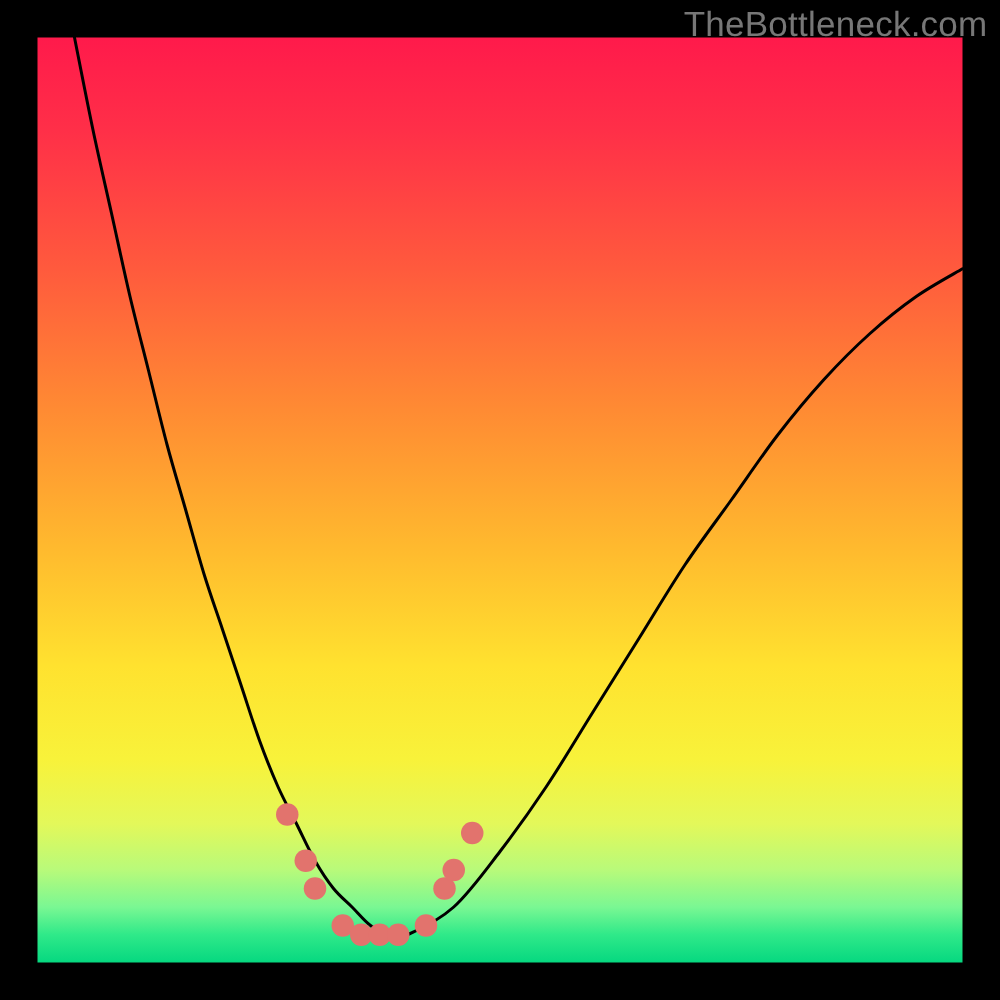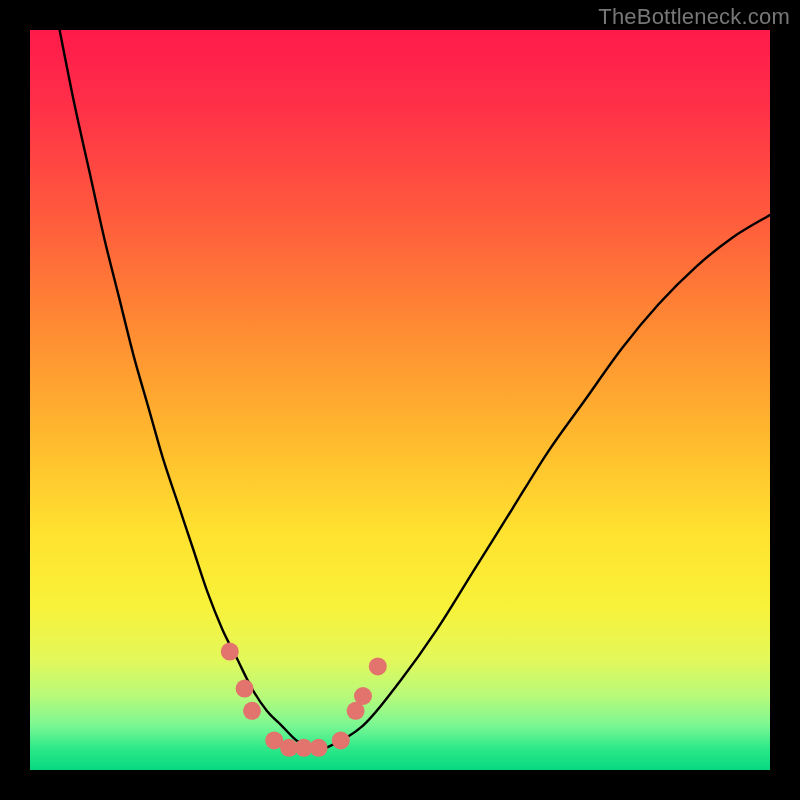--- a/index.html
+++ b/index.html
@@ -40,21 +40,21 @@
       #7af793 94%,
       #2fe989 97%,
       #06d880 100%
     );
   }
   .watermark {
     position: absolute;
     top: 4px;
     right: 10px;
     color: #777;
-    font-size: 22px;
+    font-size: 28px;
     font-weight: 500;
     letter-spacing: 0.2px;
     user-select: none;
   }
   svg.curve {
     position: absolute;
     left: 0;
     top: 0;
     width: 740px;
     height: 740px;

